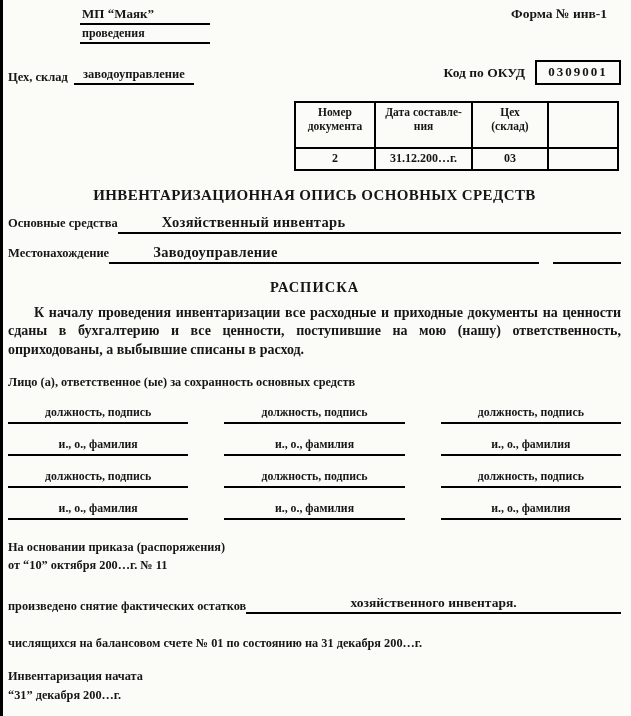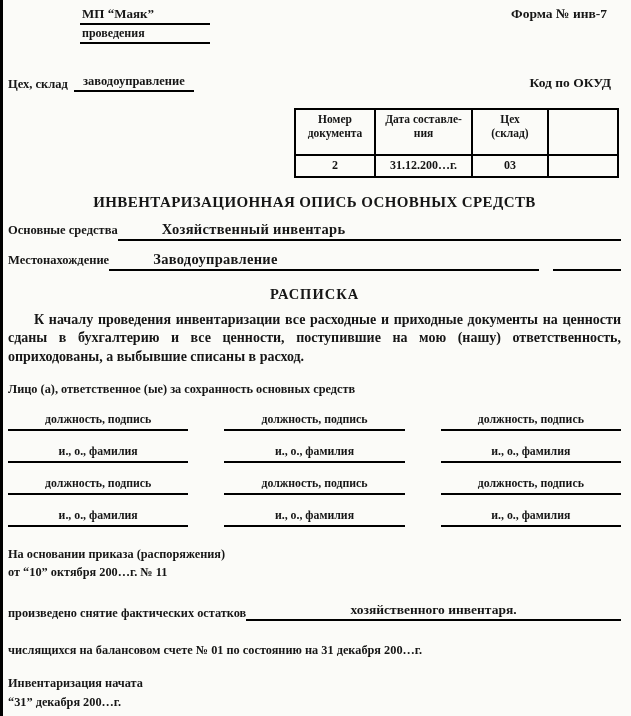--- a/index.html
+++ b/index.html
@@ -18,21 +18,21 @@
     overflow: hidden;
   }
 
   
   .top-row { display: flex; align-items: flex-start; }
   .org-block { margin-left: 72px; width: 130px; }
   .org-name { font-size: 13px; padding: 0 2px 1px 2px; border-bottom: 2px solid #000; }
   .org-caption { font-size: 12px; padding: 1px 2px 1px 2px; border-bottom: 2px solid #000; }
   .form-label { margin-left: auto; margin-right: 14px; font-size: 13.5px; }
 
-  .shop-okud-row { display: flex; margin-top: 30px; }
+  .shop-okud-row { display: flex; align-items: flex-end; margin-top: 16px; }
   .shop-line { font-size: 12.5px; display: flex; align-items: flex-end; }
   .shop-value { display: inline-block; min-width: 120px; text-align: center; border-bottom: 2px solid #000; margin-left: 6px; padding: 0 4px 1px; }
   .okud-wrap { margin-left: auto; display: flex; align-items: center; }
   .okud-label { font-size: 13.5px; margin-right: 10px; }
   .okud-box { border: 2px solid #000; font-size: 13px; letter-spacing: 2px; padding: 2px 8px 3px; min-width: 86px; text-align: center; }
 
   
   .doc-table { border-collapse: collapse; margin: 16px 2px 0 auto; }
   .doc-table th, .doc-table td { border: 2px solid #000; text-align: center; vertical-align: top; }
   .doc-table th { font-size: 11.5px; padding: 3px 4px 13px; white-space: pre-line; font-weight: 700; line-height: 1.2; }
@@ -72,30 +72,31 @@
 </head>
 <body>
 
 <div class="page">
 
   <div class="top-row">
     <div class="org-block">
       <div class="org-name">МП “Маяк”</div>
       <div class="org-caption">проведения</div>
     </div>
-    <div class="form-label">Форма № инв-7</div>
+    <div class="form-label">Форма № инв-1</div>
   </div>
 
   <div class="shop-okud-row">
     <div class="shop-line">
       <span>Цех, склад</span>
       <span class="shop-value">заводоуправление</span>
     </div>
     <div class="okud-wrap">
       <span class="okud-label">Код по ОКУД</span>
+      <div class="okud-box">0309001</div>
     </div>
   </div>
 
   <table class="doc-table">
     <tbody>
         <tr>
       <th class="col-num">Номер
 документа</th>
       <th class="col-date">Дата составле-
 ния</th>

